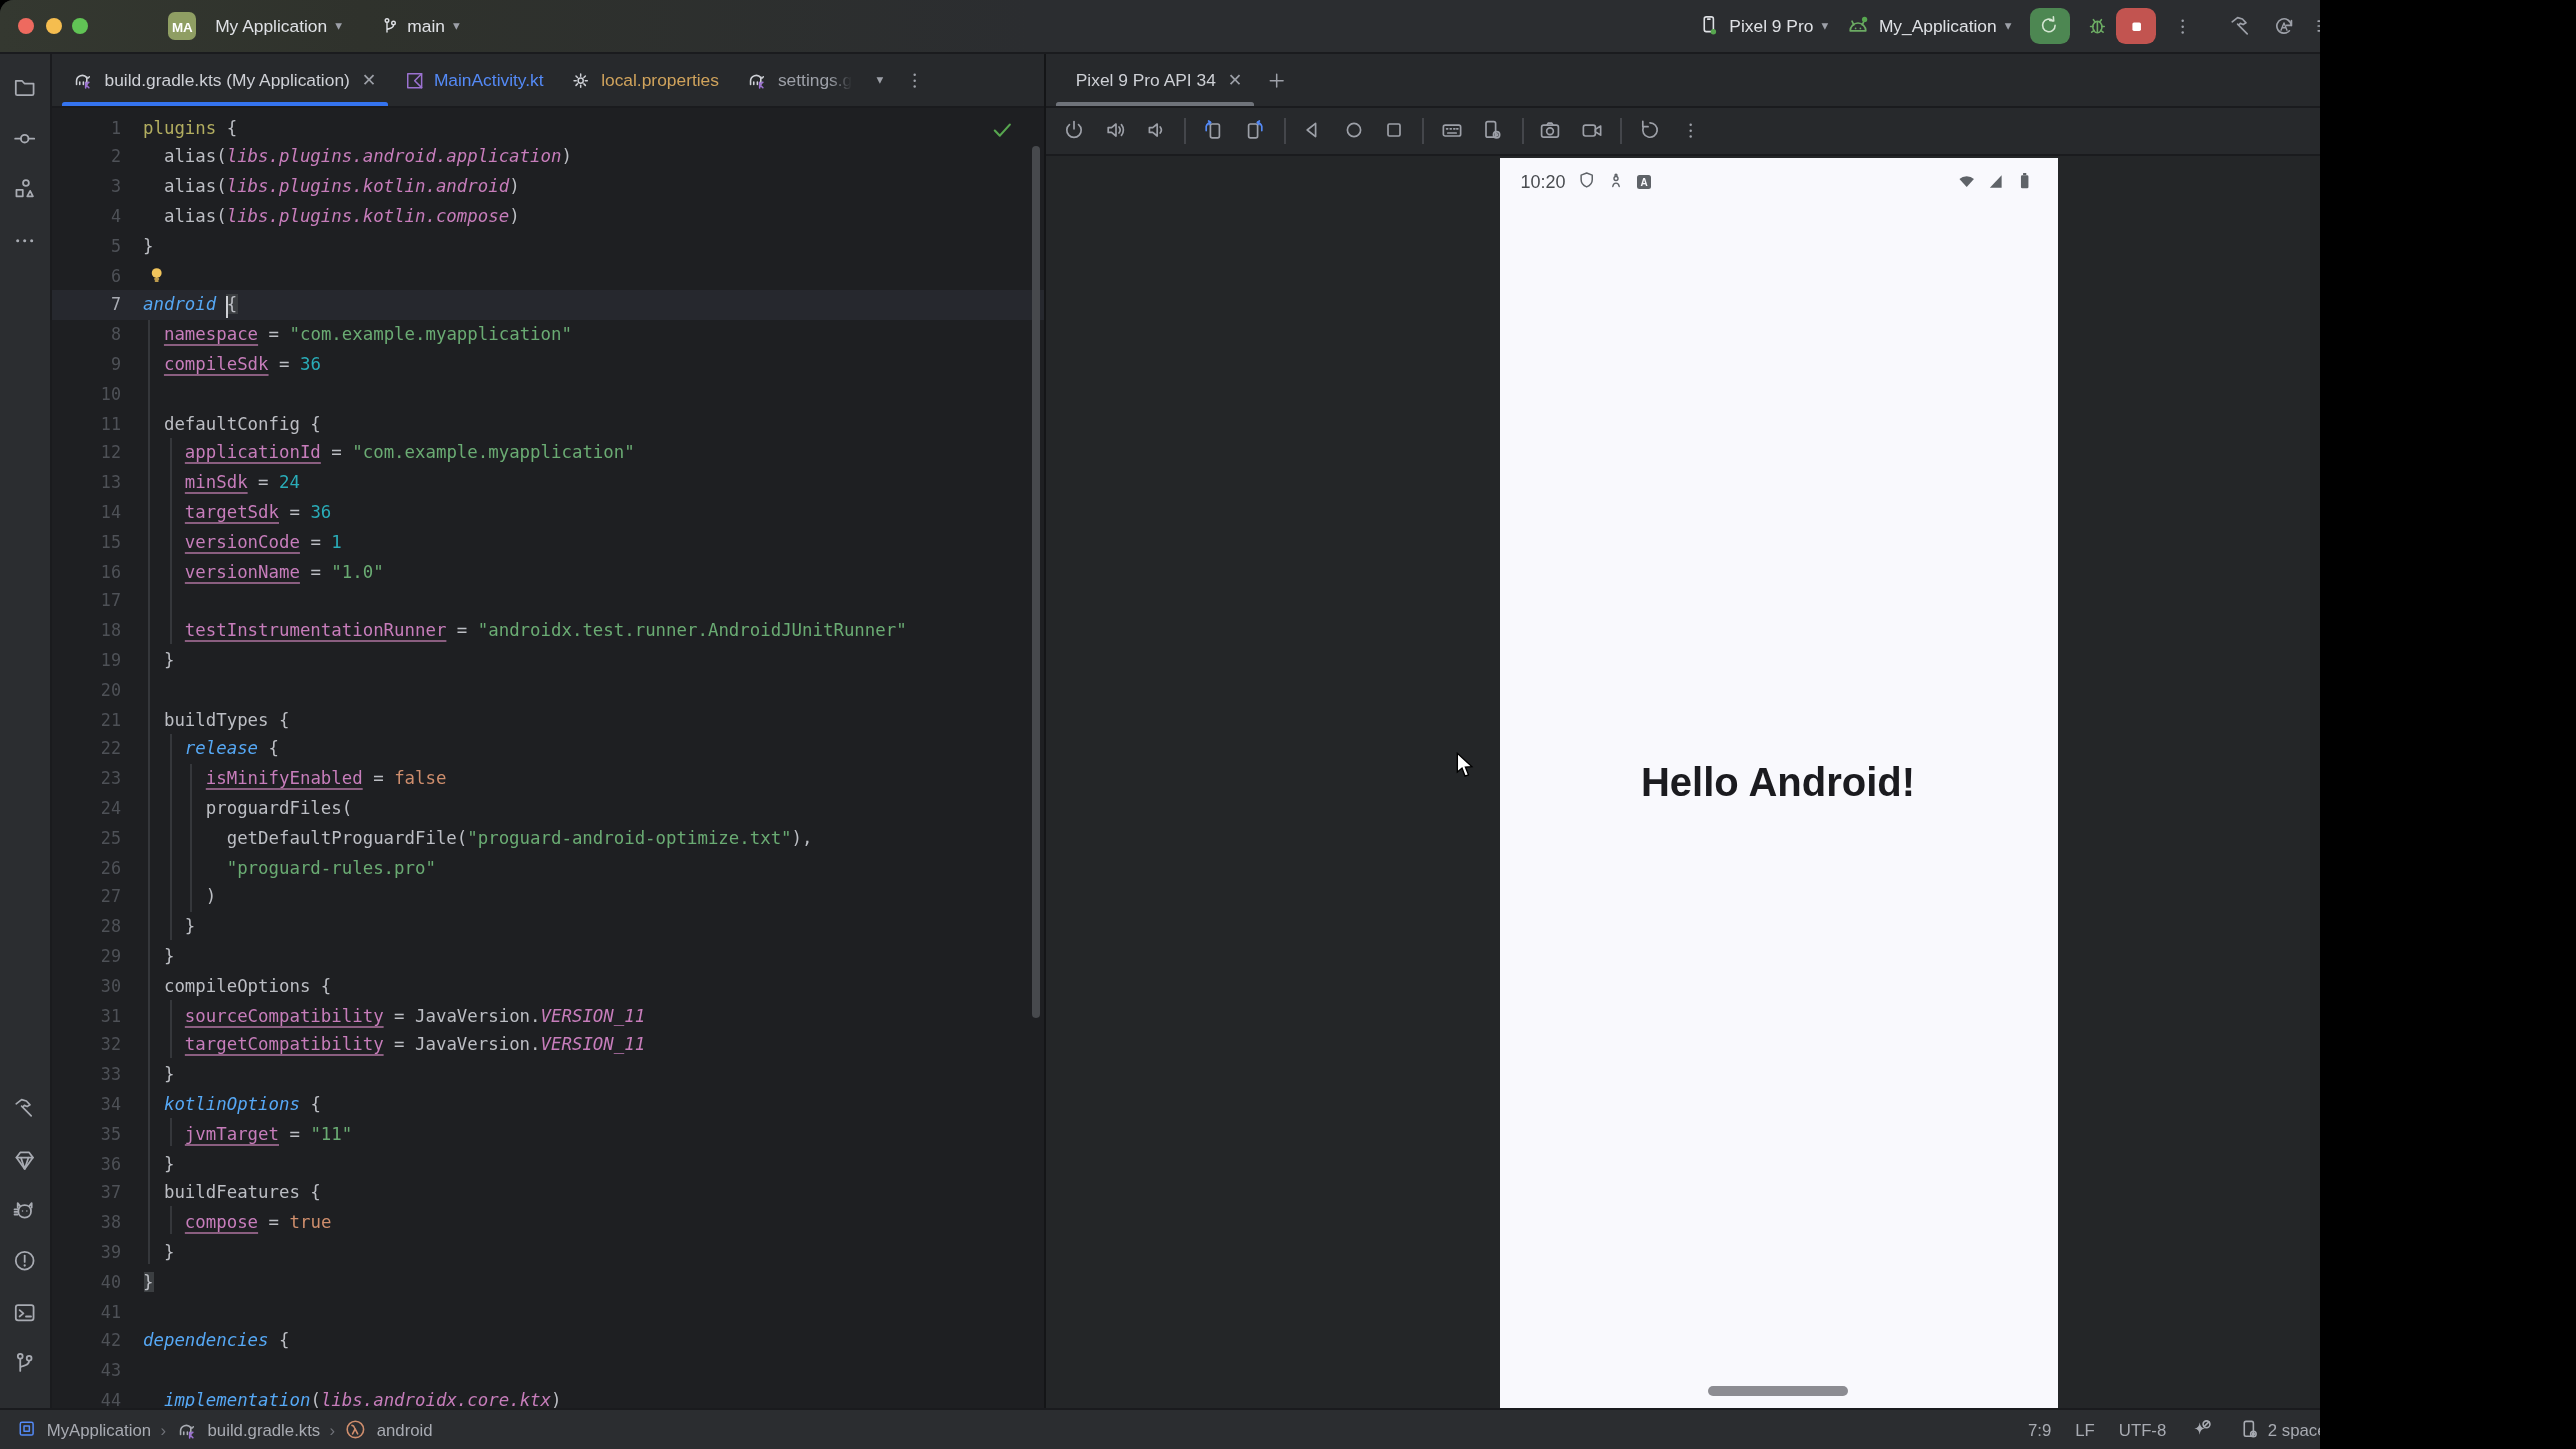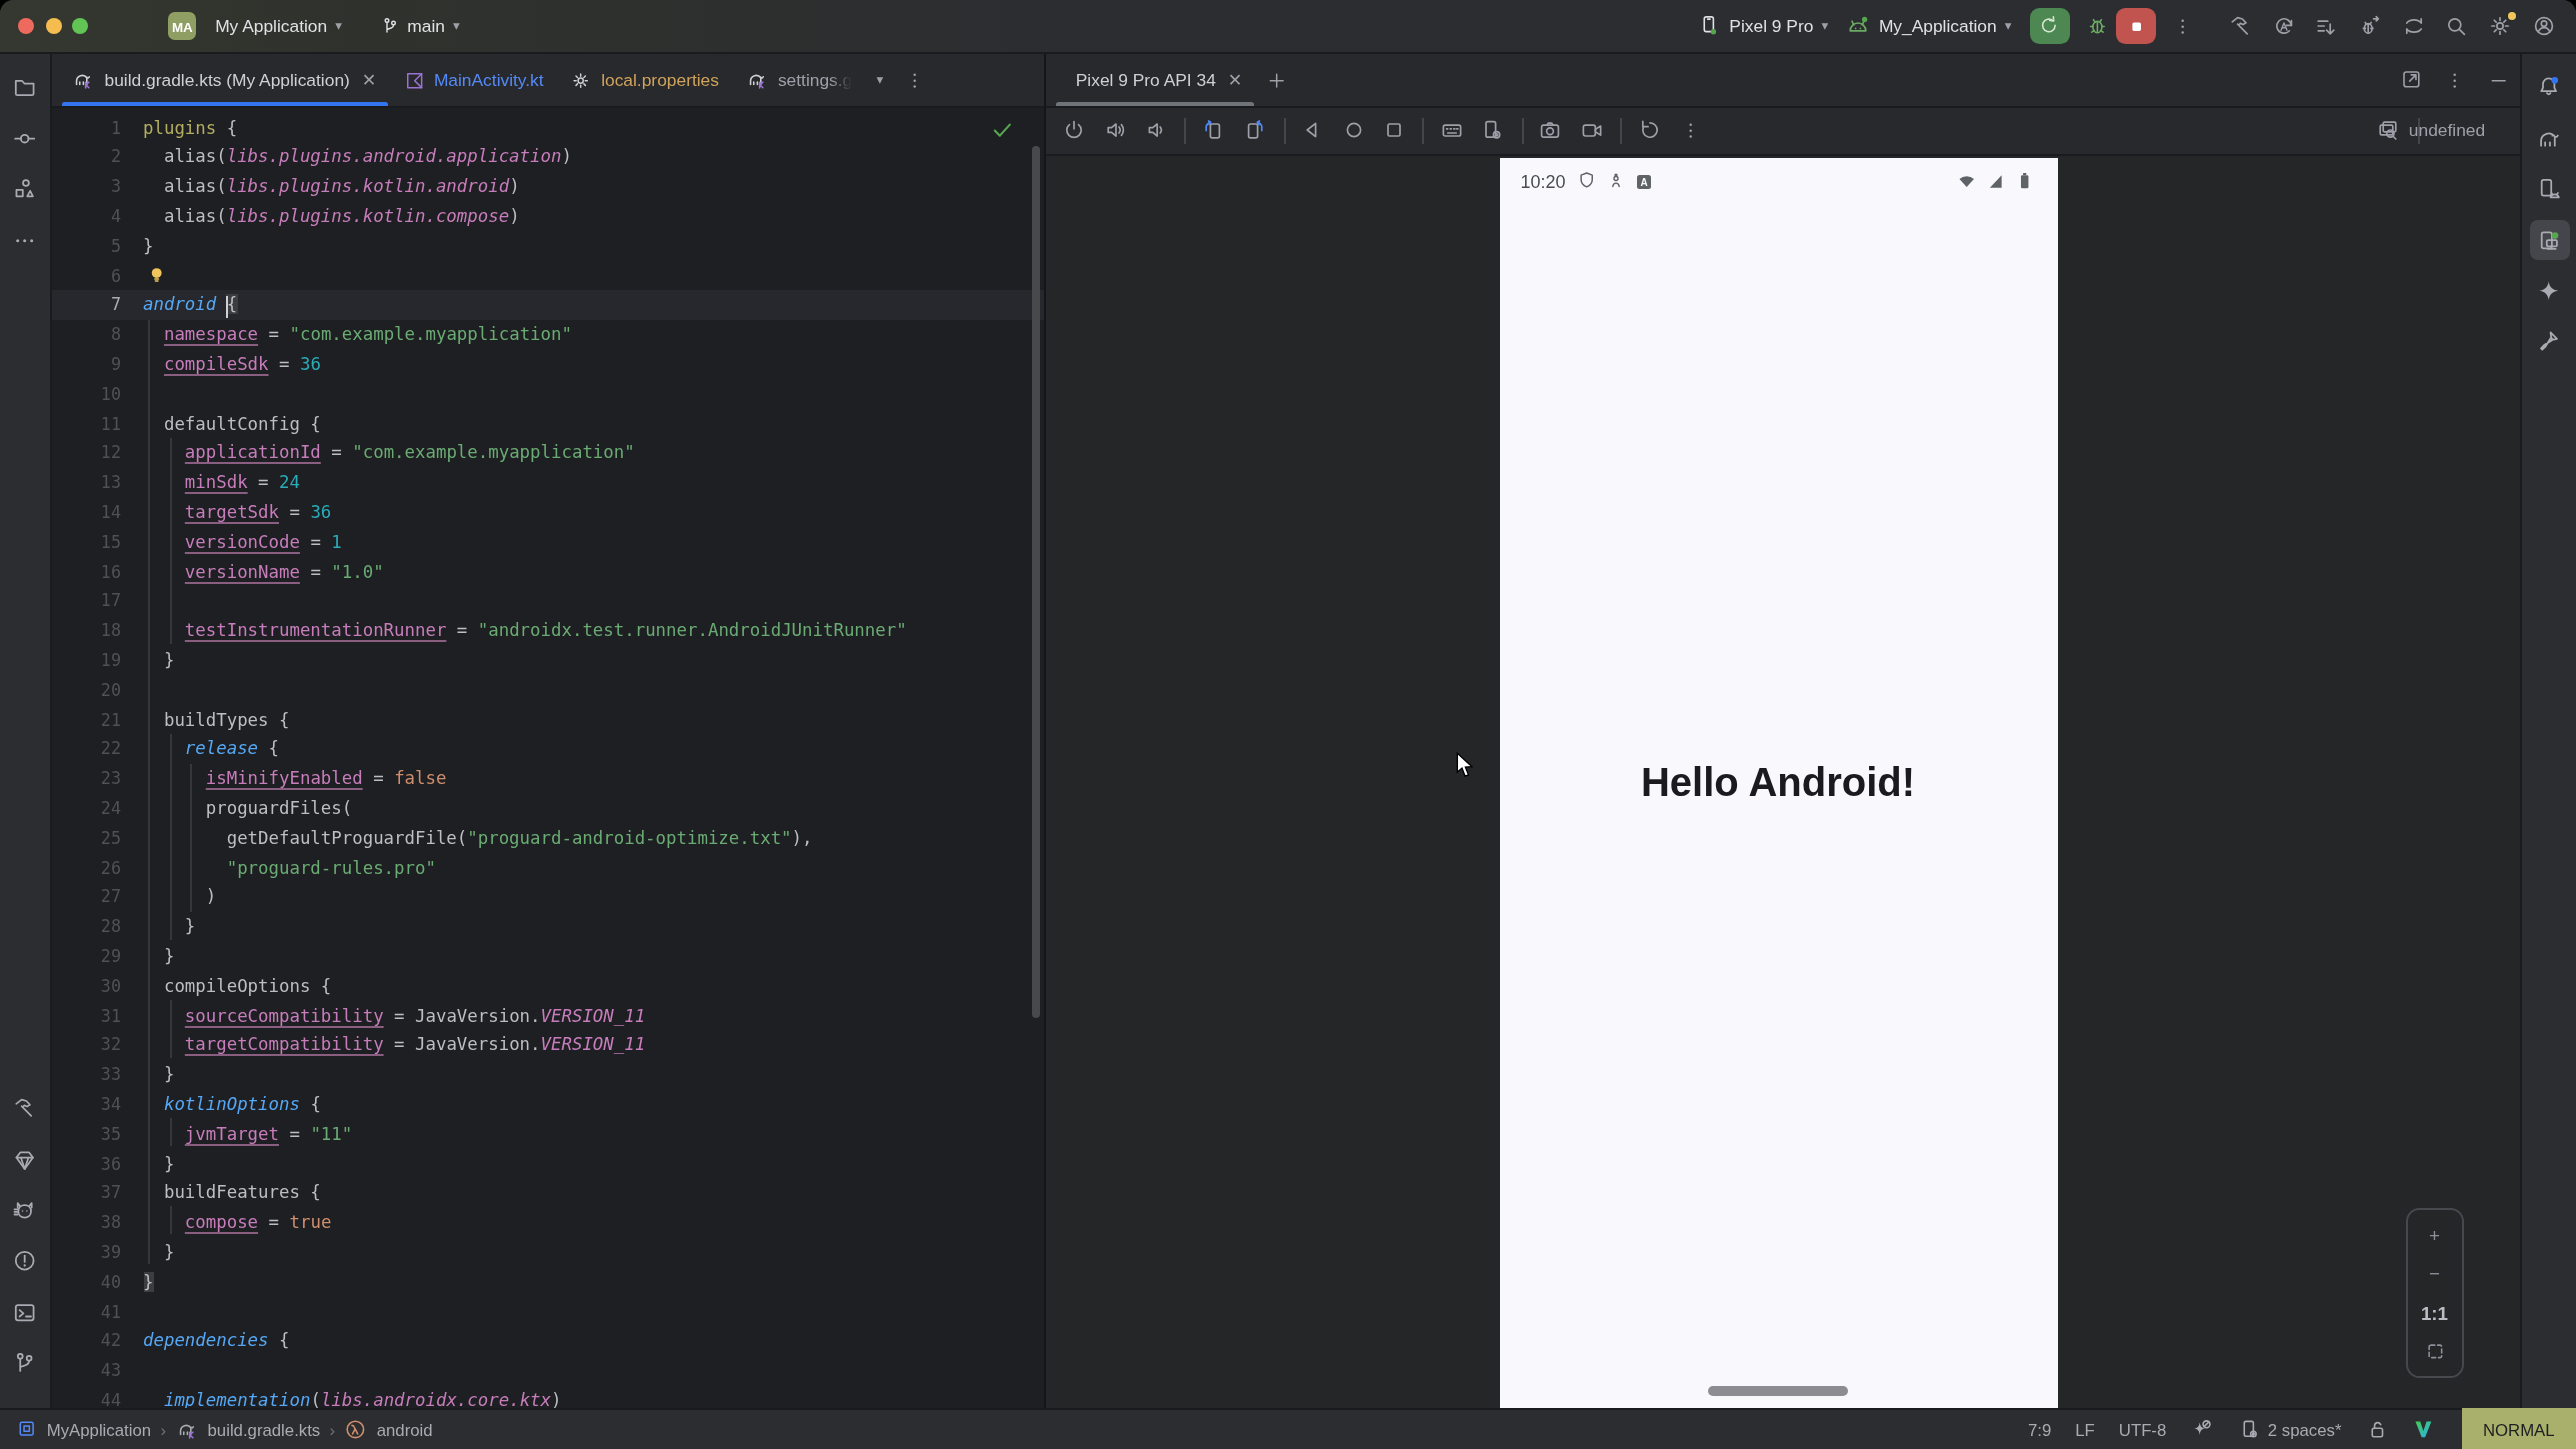--- a/index.html
+++ b/index.html
@@ -1,17 +1,17 @@
 <!DOCTYPE html>
 <html style="font-size:10.7px"><head>
 <meta charset="utf-8">
 <style>
   html,body{margin:0;padding:0;background:#000;}
   *{box-sizing:border-box;cursor:default;user-select:none;}
-  .viewport{width:2576px;height:1449px;overflow:hidden;}
+  .viewport{width:2320px;height:1449px;overflow:hidden;}
   .scale{width:1288px;height:725px;transform:scale(2);transform-origin:0 0;
          font-family:"Liberation Sans",sans-serif;color:#9da0a8;font-size:8.7px;}
   .window{width:1288px;height:725px;background:#1e1f22;border-radius:6.7px 6.7px 0 0;overflow:hidden;
           display:flex;flex-direction:column;}
 
   
   .titlebar{height:27px;flex:0 0 27px;display:flex;align-items:center;
     background:linear-gradient(90deg,#343830 0%,#2f322c 14%,#2b2d30 40%);
     border-bottom:0.7px solid #1a1b1e;padding:0 6.7px 0 9.4px;}
   .lights{display:flex;gap:5.4px;margin-right:40px;}

